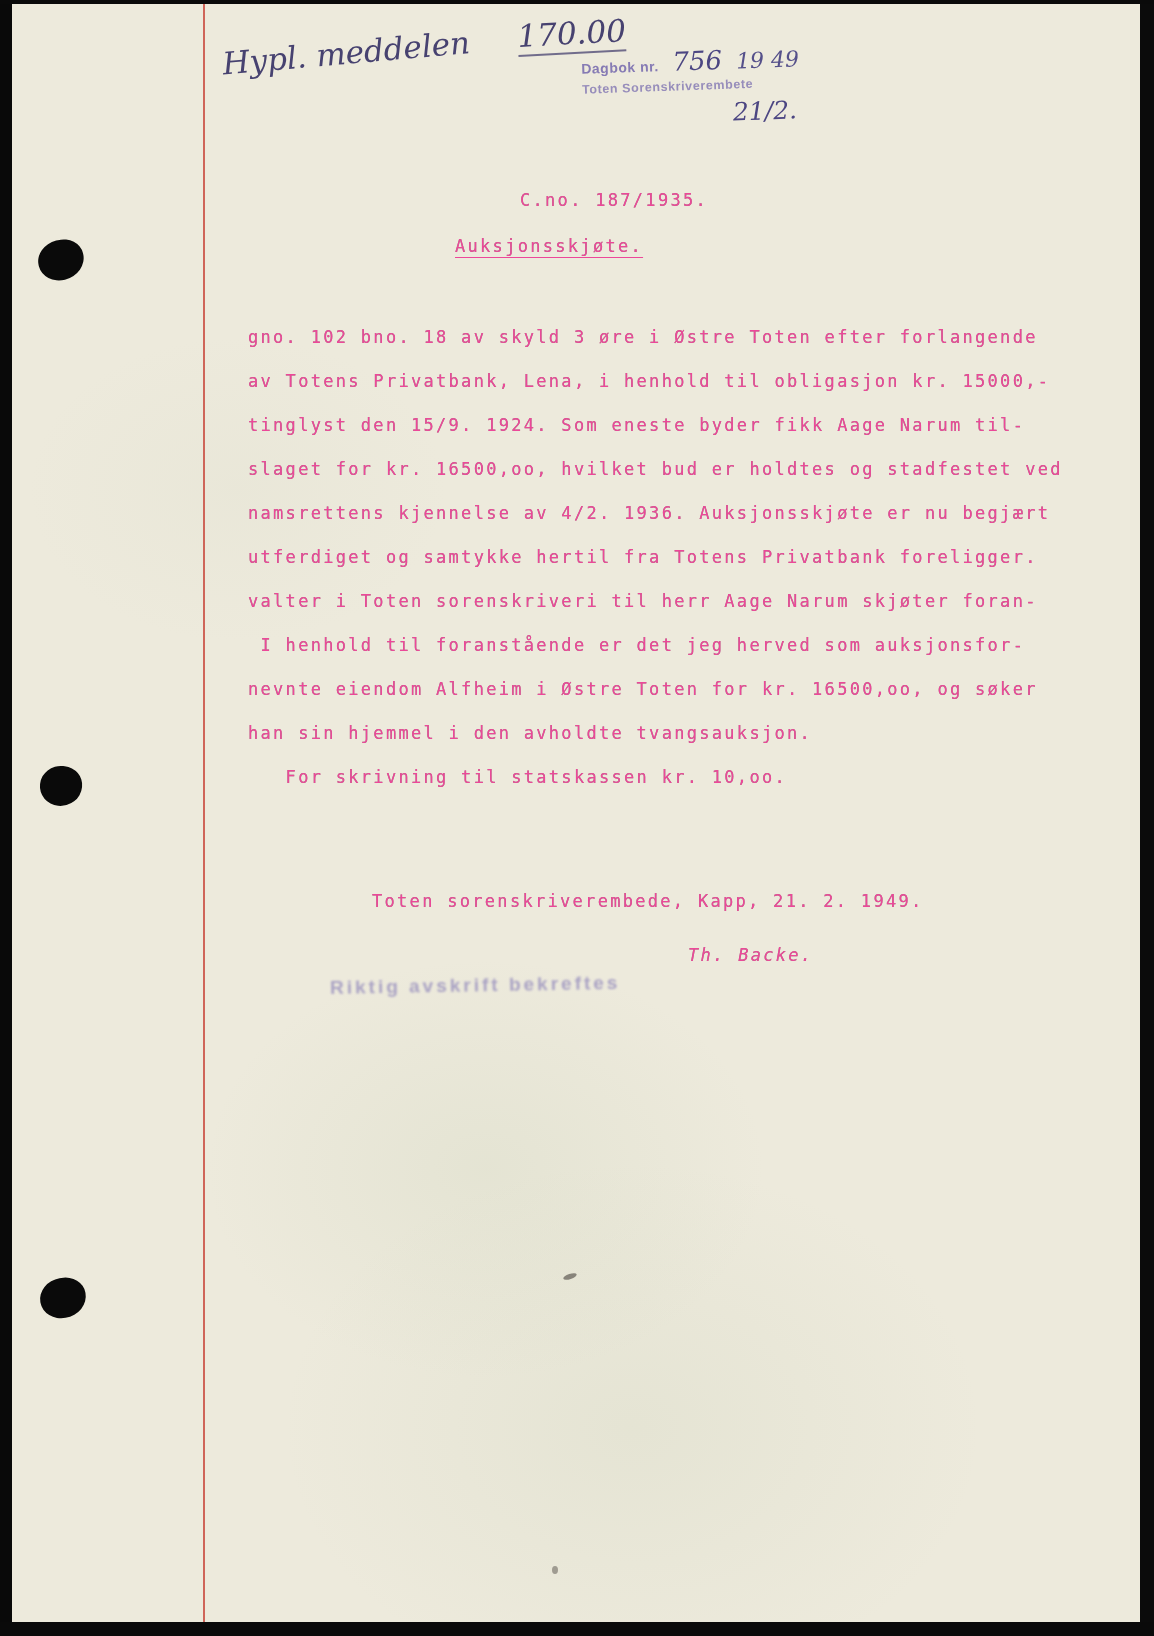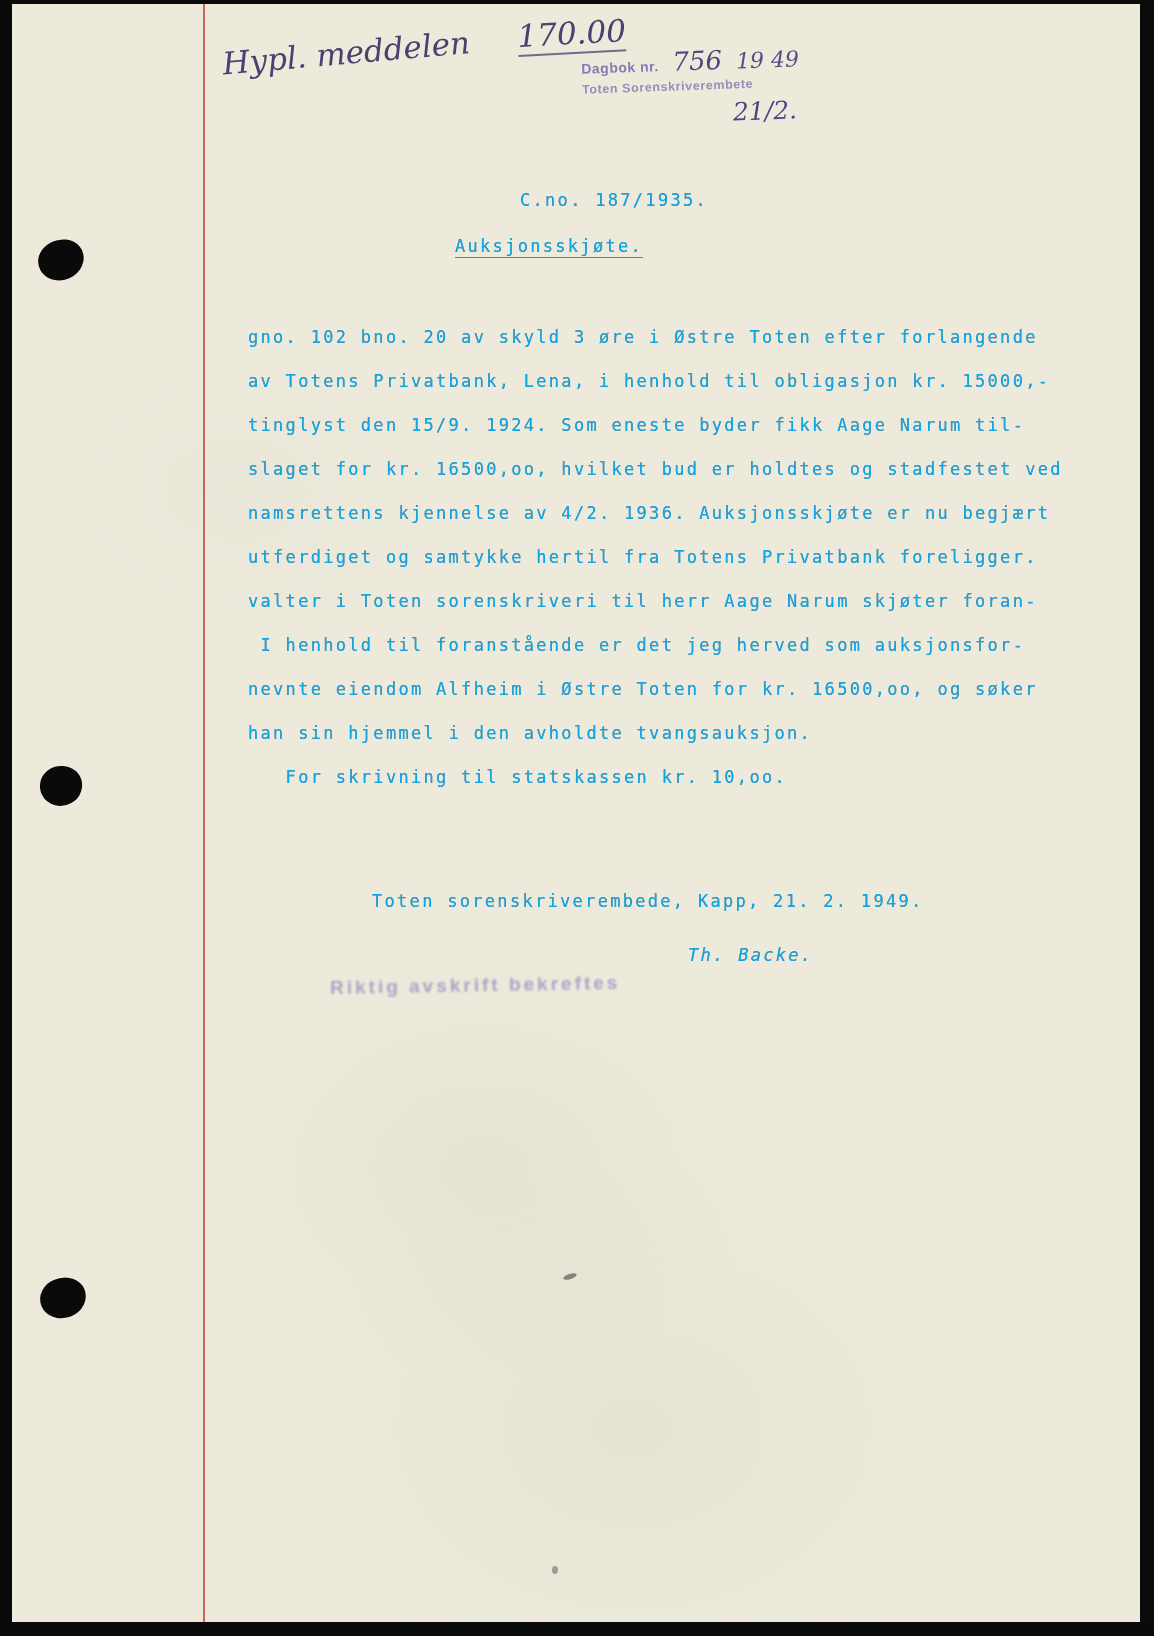--- a/index.html
+++ b/index.html
@@ -15,21 +15,21 @@
   .edge-right{position:absolute;right:0;top:0;width:14px;height:1636px;background:#0b0b0b;}
   .edge-top{position:absolute;left:0;top:0;width:1154px;height:4px;background:#0a0a0a;}
   .edge-bottom{position:absolute;left:0;bottom:0;width:1154px;height:14px;background:#0a0a0a;}
   .margin-line{position:absolute;left:203px;top:4px;bottom:14px;width:2px;background:#c74438;opacity:.8;}
   .hole{position:absolute;background:#0a0a0a;border-radius:50% 46% 52% 48%;}
   .hole1{left:38px;top:240px;width:46px;height:40px;transform:rotate(-14deg);}
   .hole2{left:40px;top:766px;width:42px;height:40px;transform:rotate(6deg);}
   .hole3{left:40px;top:1278px;width:46px;height:40px;transform:rotate(-10deg);}
 
   .tw{font-family:"DejaVu Sans Mono","Liberation Mono",monospace;font-size:17px;
-      letter-spacing:2.3px;color:#0ea5e9;text-shadow:0 0 0.5px rgba(59,55,44,0.55);}
+      letter-spacing:2.3px;color:#ec4899;text-shadow:0 0 0.5px rgba(59,55,44,0.55);}
   .tw-lines{position:absolute;left:248px;top:315px;width:860px;}
   .tw-line{height:44px;line-height:44px;white-space:pre;}
   .u{text-decoration:underline;text-underline-offset:4px;}
 
   .case-no{position:absolute;left:520px;top:186px;line-height:28px;}
   .doc-title{position:absolute;left:455px;top:232px;line-height:28px;}
   .doc-title span{text-decoration:underline;text-underline-offset:5px;}
   .dateline{position:absolute;left:372px;top:886px;line-height:30px;}
   .signature{position:absolute;left:688px;top:940px;line-height:30px;font-style:italic;}
 
@@ -86,21 +86,21 @@
     <div class="stamp-date hand">21/2.</div>
   </div>
 
   <div class="case-no tw">C.no. 187/1935.</div>
 
   <div class="doc-title tw">
     <span>Auksjonsskjøte.</span>
   </div>
 
   <div class="tw-lines tw">
-      <div class="tw-line"><span>gno. 102 bno. 20 av skyld 3 øre i Østre Toten efter forlangende</span></div>
+      <div class="tw-line"><span>gno. 102 bno. 18 av skyld 3 øre i Østre Toten efter forlangende</span></div>
       <div class="tw-line"><span>av Totens Privatbank, Lena, i henhold til obligasjon kr. 15000,-</span></div>
       <div class="tw-line"><span>tinglyst den 15/9. 1924. Som eneste byder fikk Aage Narum til-</span></div>
       <div class="tw-line"><span>slaget for kr. 16500,oo, hvilket bud er holdtes og stadfestet ved</span></div>
       <div class="tw-line"><span>namsrettens kjennelse av 4/2. 1936. Auksjonsskjøte er nu begjært</span></div>
       <div class="tw-line"><span>utferdiget og samtykke hertil fra Totens Privatbank foreligger.</span></div>
       <div class="tw-line"><span>valter i Toten sorenskriveri til herr Aage Narum skjøter foran-</span></div>
       <div class="tw-line"><span> I henhold til foranstående er det jeg herved som auksjonsfor-</span></div>
       <div class="tw-line"><span>nevnte eiendom Alfheim i Østre Toten for kr. 16500,oo, og søker</span></div>
       <div class="tw-line"><span>han sin hjemmel i den avholdte tvangsauksjon.</span></div>
       <div class="tw-line"><span>   For skrivning til statskassen kr. 10,oo.</span></div>

